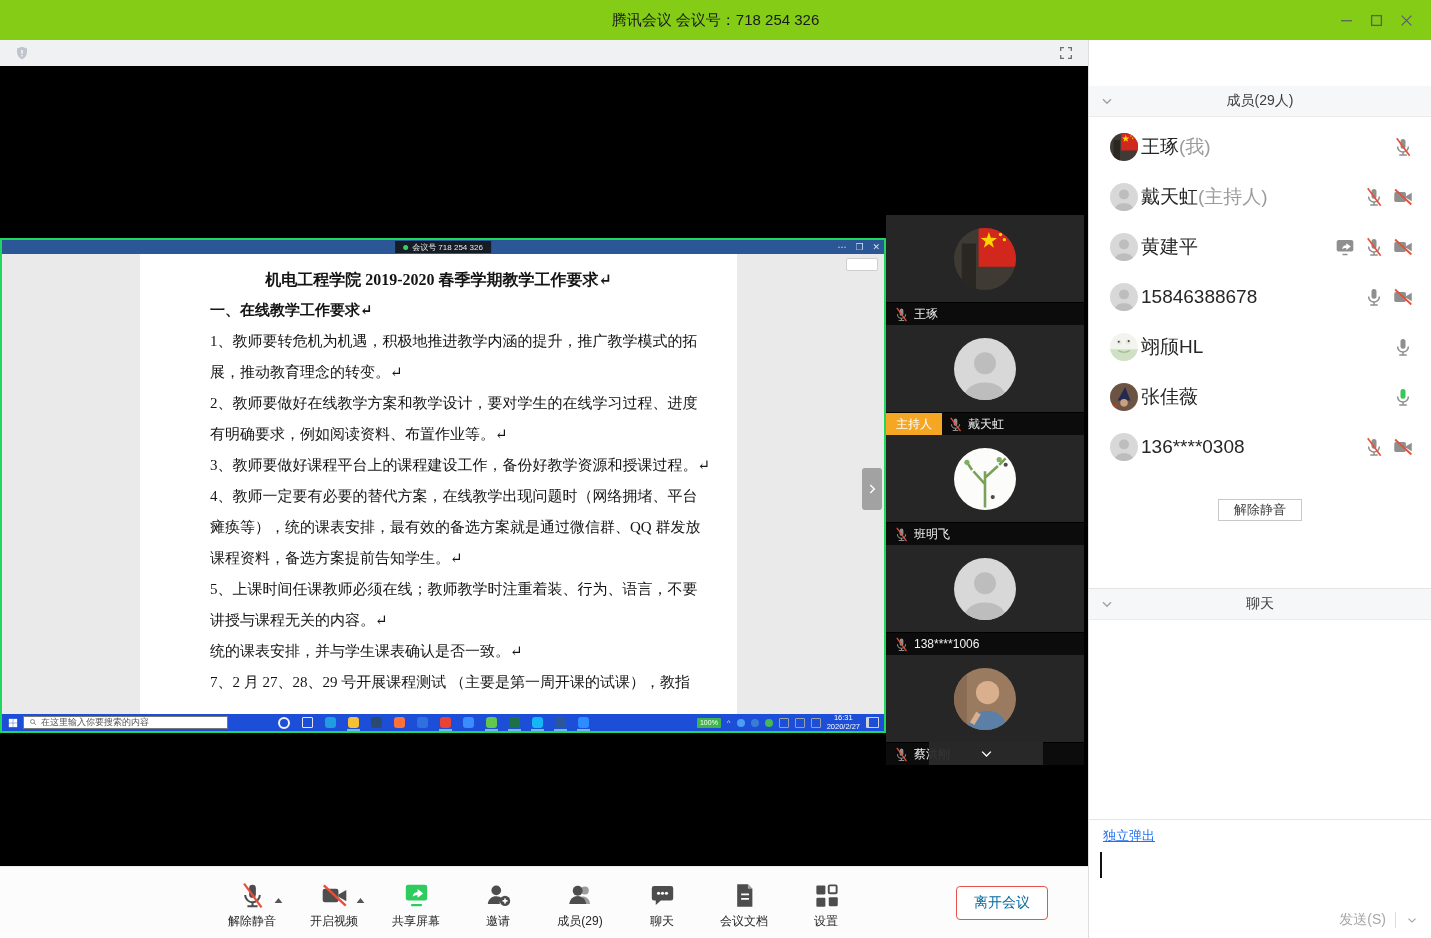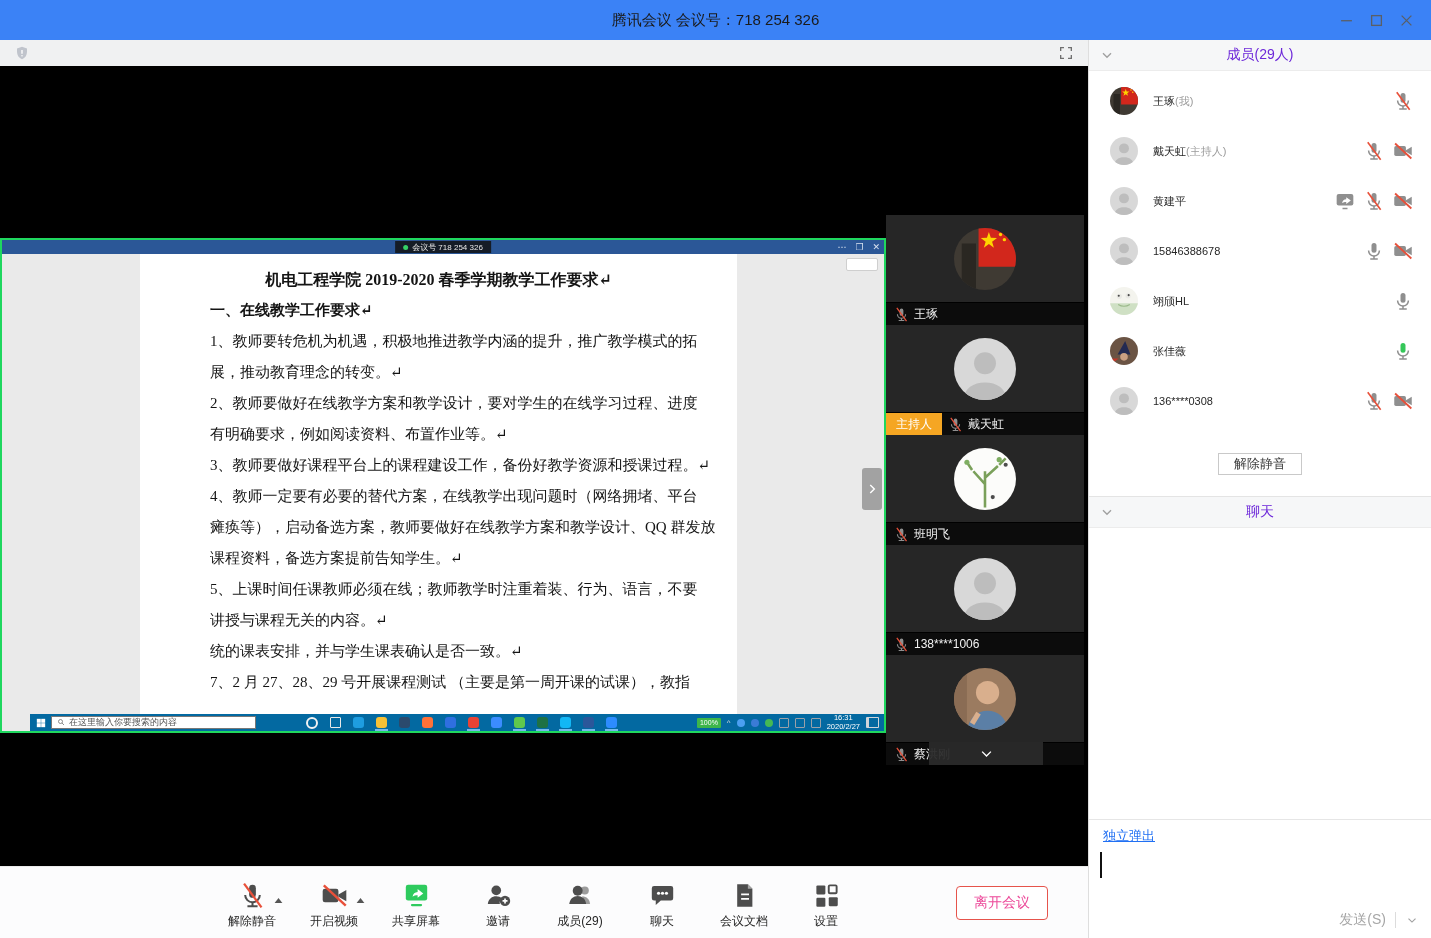--- a/index.html
+++ b/index.html
@@ -1,19 +1,19 @@
 <!DOCTYPE html>
 <html><head>
 <meta charset="utf-8">
 <style>
   html,body{margin:0;padding:0;}
   body{width:1431px;height:938px;overflow:hidden;background:#fff;
        font-family:"Liberation Sans","DejaVu Sans",sans-serif;color:#222;}
   
-  .titlebar{height:40px;background:#3b82f6;position:relative;display:flex;
+  .titlebar{height:40px;background:#84cc16;position:relative;display:flex;
             align-items:center;justify-content:center;}
   .win-title{font-size:15px;color:#1a1a1a;}
   .win-controls{position:absolute;right:10px;top:0;height:100%;display:flex;align-items:center;}
   .win-btn{width:30px;height:30px;display:flex;align-items:center;justify-content:center;cursor:default;}
   .win-btn svg{width:13px;height:13px;}
   
   .app{display:flex;height:898px;}
   .left{width:1089px;display:flex;flex-direction:column;border-right:1px solid #dedede;box-sizing:border-box;}
   .stage-toolbar{height:26px;background:#f0f1f2;display:flex;align-items:center;
                  justify-content:space-between;padding:0 12px;}
@@ -33,21 +33,21 @@
   .doc-body{flex:1;background:#eaeaea;position:relative;overflow:hidden;}
   .doc-page{position:absolute;left:138px;top:0;width:597px;height:100%;background:#fff;
             box-sizing:border-box;padding:10px 70px 0;overflow:hidden;
             font-family:"Liberation Serif","DejaVu Serif",serif;}
   .doc-line{height:31px;line-height:31px;font-size:15px;color:#141414;white-space:nowrap;}
   .doc-line.doc-title{text-align:center;font-weight:bold;font-size:16px;}
   .doc-line.doc-bold{font-weight:bold;}
   .scroll-thumb{position:absolute;right:6px;top:4px;width:30px;height:11px;background:#fff;
                 border:1px solid #cfcfcf;border-radius:2px;}
   
-  .taskbar{height:17px;background:#0369a1;display:flex;align-items:center;padding:0 3px;flex:none;margin-left:28px;}
+  .taskbar{height:17px;background:#1d4ed8;display:flex;align-items:center;padding:0 3px;flex:none;}
   .start{width:15px;height:15px;display:flex;align-items:center;justify-content:center;}
   .start svg{width:10px;height:10px;}
   .search-box{width:205px;height:13px;background:#fff;border:1px solid #777;margin-left:3px;
               display:flex;align-items:center;gap:4px;padding:0 5px;font-size:9px;color:#555;
               white-space:nowrap;overflow:hidden;box-sizing:border-box;}
   .search-box svg{width:8px;height:8px;flex:none;}
   .tb-apps{display:flex;align-items:center;gap:12px;margin-left:50px;}
   .tb-app{width:11px;height:11px;border-radius:3px;position:relative;flex:none;}
   .tb-app.ring{background:transparent;border:2px solid #f2f2f2;border-radius:50%;width:8px;height:8px;}
   .tb-app.outline{background:transparent;border:1.5px solid #e8e8e8;border-radius:1px;width:9px;height:9px;}
@@ -89,33 +89,33 @@
   .bottom-toolbar{height:72px;background:#fcfcfd;border-top:1px solid #ececec;
                   position:relative;box-sizing:border-box;}
   .tb-buttons{display:flex;align-items:flex-start;padding:14px 0 0 226px;gap:30px;}
   .mt-btn{display:flex;flex-direction:column;align-items:center;min-width:52px;cursor:default;}
   .mt-icon{position:relative;width:28px;height:28px;display:flex;align-items:center;justify-content:center;}
   .mt-icon svg{width:27px;height:27px;}
   .mt-caret{position:absolute;right:-17px;top:9px;width:9px;height:7px;}
   .mt-caret svg{width:9px;height:7px;}
   .mt-label{margin-top:4px;font-size:12px;color:#262626;white-space:nowrap;}
   .leave-btn{position:absolute;right:40px;top:19px;height:34px;padding:0 17px;
-             background:#fff;border:1px solid #e6544c;border-radius:4px;color:#ec4899;
+             background:#fff;border:1px solid #e6544c;border-radius:4px;color:#0369a1;
              font-size:14px;font-family:inherit;}
   
   .sidebar{width:342px;display:flex;flex-direction:column;background:#fff;box-sizing:border-box;}
   .panel-header{height:30px;background:#f6f7f8;display:flex;align-items:center;justify-content:center;
-                position:relative;font-size:14px;color:#6d28d9;flex:none;
-                border-bottom:1px solid #ececec;}
+                position:relative;font-size:14px;color:#404040;flex:none;
+                border-bottom:1px solid #ececec;margin-top:46px;}
   .panel-header.chat-h{border-top:1px solid #e4e4e4;}
   .panel-header .chev{position:absolute;left:10px;top:7px;width:16px;height:16px;}
   .panel-header .chev svg{width:16px;height:16px;}
   .member-list{padding-top:5px;flex:none;}
   .member-row{height:50px;display:flex;align-items:center;padding:0 18px 0 21px;}
-  .member-name{margin-left:15px;font-size:11px;color:#262626;white-space:nowrap;}
+  .member-name{margin-left:3px;font-size:19px;color:#262626;white-space:nowrap;}
   .member-suffix{color:#9b9b9b;}
   .member-icons{margin-left:auto;display:flex;align-items:center;gap:9px;}
   .member-icons .icon{width:20px;height:20px;display:flex;align-items:center;justify-content:center;}
   .member-icons .icon svg{width:20px;height:20px;}
   .unmute-wrap{display:flex;justify-content:center;margin:27px 0 21px;flex:none;}
   .unmute-btn{height:22px;padding:0 15px;background:#fff;border:1px solid #c9c9c9;
               font-size:13px;color:#3a3a3a;font-family:inherit;}
   .chat-body{flex:1;background:#fff;}
   .chat-footer{border-top:1px solid #e6e6e6;flex:none;}
   .popout-row{display:flex;justify-content:flex-start;padding:7px 14px 2px;}
@@ -188,21 +188,21 @@
         <div class="doc-body">
           <div class="doc-page" id="doc-page">
               <div class="doc-line doc-title">机电工程学院 2019-2020 春季学期教学工作要求↵</div>
               <div class="doc-line doc-bold">一、在线教学工作要求↵</div>
               <div class="doc-line">1、教师要转危机为机遇，积极地推进教学内涵的提升，推广教学模式的拓</div>
               <div class="doc-line">展，推动教育理念的转变。↵</div>
               <div class="doc-line">2、教师要做好在线教学方案和教学设计，要对学生的在线学习过程、进度</div>
               <div class="doc-line">有明确要求，例如阅读资料、布置作业等。↵</div>
               <div class="doc-line">3、教师要做好课程平台上的课程建设工作，备份好教学资源和授课过程。↵</div>
               <div class="doc-line">4、教师一定要有必要的替代方案，在线教学出现问题时（网络拥堵、平台</div>
-              <div class="doc-line">瘫痪等），启动备选方案，教师要做好在线教学方案和教学设计、QQ 群发放</div>
+              <div class="doc-line">瘫痪等），统的课表安排，最有效的备选方案就是通过微信群、QQ 群发放</div>
               <div class="doc-line">课程资料，备选方案提前告知学生。↵</div>
               <div class="doc-line">5、上课时间任课教师必须在线；教师教学时注重着装、行为、语言，不要</div>
               <div class="doc-line">讲授与课程无关的内容。↵</div>
               <div class="doc-line">统的课表安排，并与学生课表确认是否一致。↵</div>
               <div class="doc-line">7、2 月 27、28、29 号开展课程测试 （主要是第一周开课的试课），教指</div>
             </div>
           <span class="scroll-thumb"></span>
         </div>
         <div class="taskbar">
           <span class="start">

